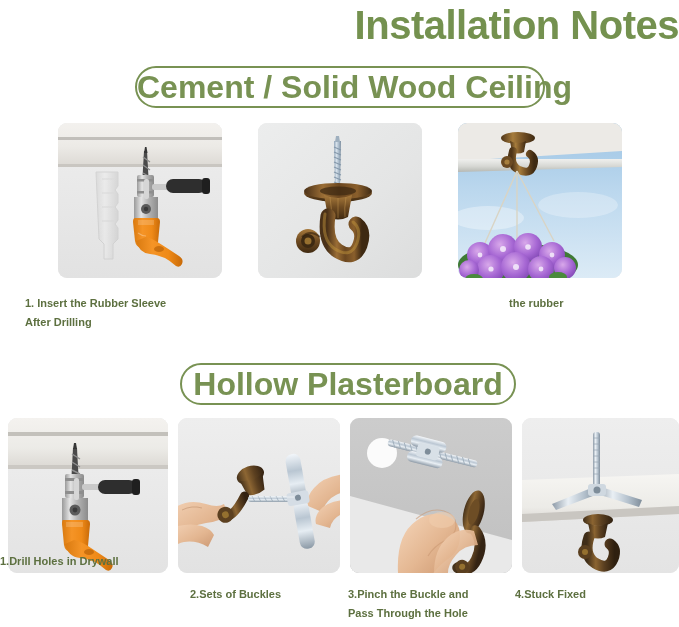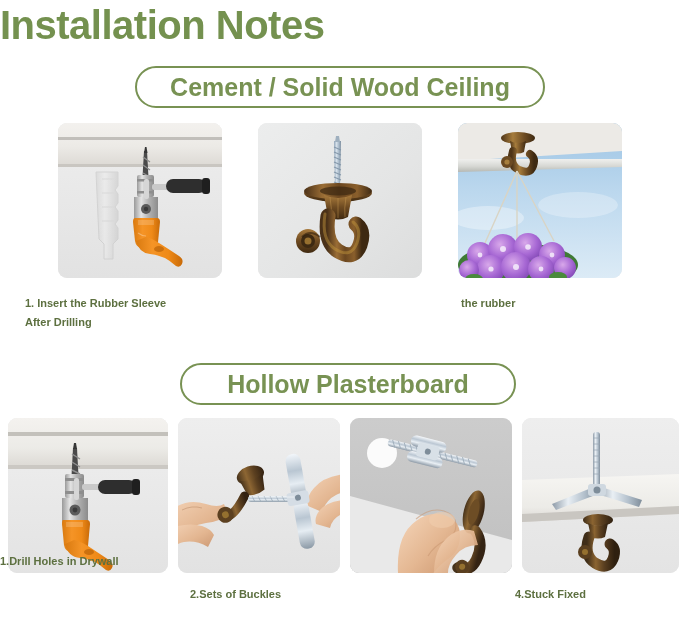--- a/index.html
+++ b/index.html
@@ -20,37 +20,37 @@
     height: 627px;
     background: #ffffff;
   }
 
   
   .main-title {
     position: absolute;
     top: 2px;
     left: 0;
     width: 679px;
-    text-align: left;
+    text-align: right;
     font-size: 40px;
     font-weight: bold;
     letter-spacing: -0.5px;
     color: #74914f;
     line-height: 46px;
     white-space: nowrap;
   }
 
   
   .pill {
     position: absolute;
     box-sizing: border-box;
     border: 2px solid #789253;
     border-radius: 22px;
     color: #789253;
-    font-size: 25px;
+    font-size: 32px;
     font-weight: bold;
     text-align: center;
     line-height: 38px;
     height: 42px;
     white-space: nowrap;
     background: #ffffff;
   }
   #pill-cement {
     top: 66px;
     left: 135px;
@@ -289,21 +289,21 @@
           <ellipse cx="16" cy="156" rx="9" ry="5"></ellipse>
       </g>
     </svg>
   </div>
 
   <div class="caption" style="left:25px; top:294px; width:220px;">
     <div>1. Insert the Rubber Sleeve</div>
     <div>After Drilling</div>
   </div>
   <div class="caption" style="left:458px; top:294px; width:200px;">
-    <div style="white-space:pre;"> the rubber</div>
+    <div style="white-space:pre;margin-left:48px;"> the rubber</div>
   </div>
 
   <div class="pill" id="pill-plaster">Hollow Plasterboard</div>
 
   <div class="card" style="left:8px; top:418px; width:160px; height:155px;">
     <svg width="160" height="155" viewBox="0 0 160 155">
       <defs>
         <linearGradient id="g_bg3" x1="0" y1="0" x2="0" y2="1">
           <stop offset="0%" stop-color="#efefef"></stop>
             <stop offset="100%" stop-color="#e3e3e3"></stop>
@@ -543,17 +543,21 @@
       </g>
     </svg>
   </div>
 
   <div class="caption" style="left:0px; top:552px; width:175px;">
     <div>1.Drill Holes in Drywall</div>
   </div>
   <div class="caption" style="left:190px; top:585px; width:155px;">
     <div>2.Sets of Buckles</div>
   </div>
+  <div class="caption" style="left:348px; top:585px; width:175px;">
+    <div>3.Pinch the Buckle and</div>
+    <div>Pass Through the Hole</div>
+  </div>
   <div class="caption" style="left:515px; top:585px; width:135px;">
     <div>4.Stuck Fixed</div>
   </div>
 
 </div>
 
 </body></html>

